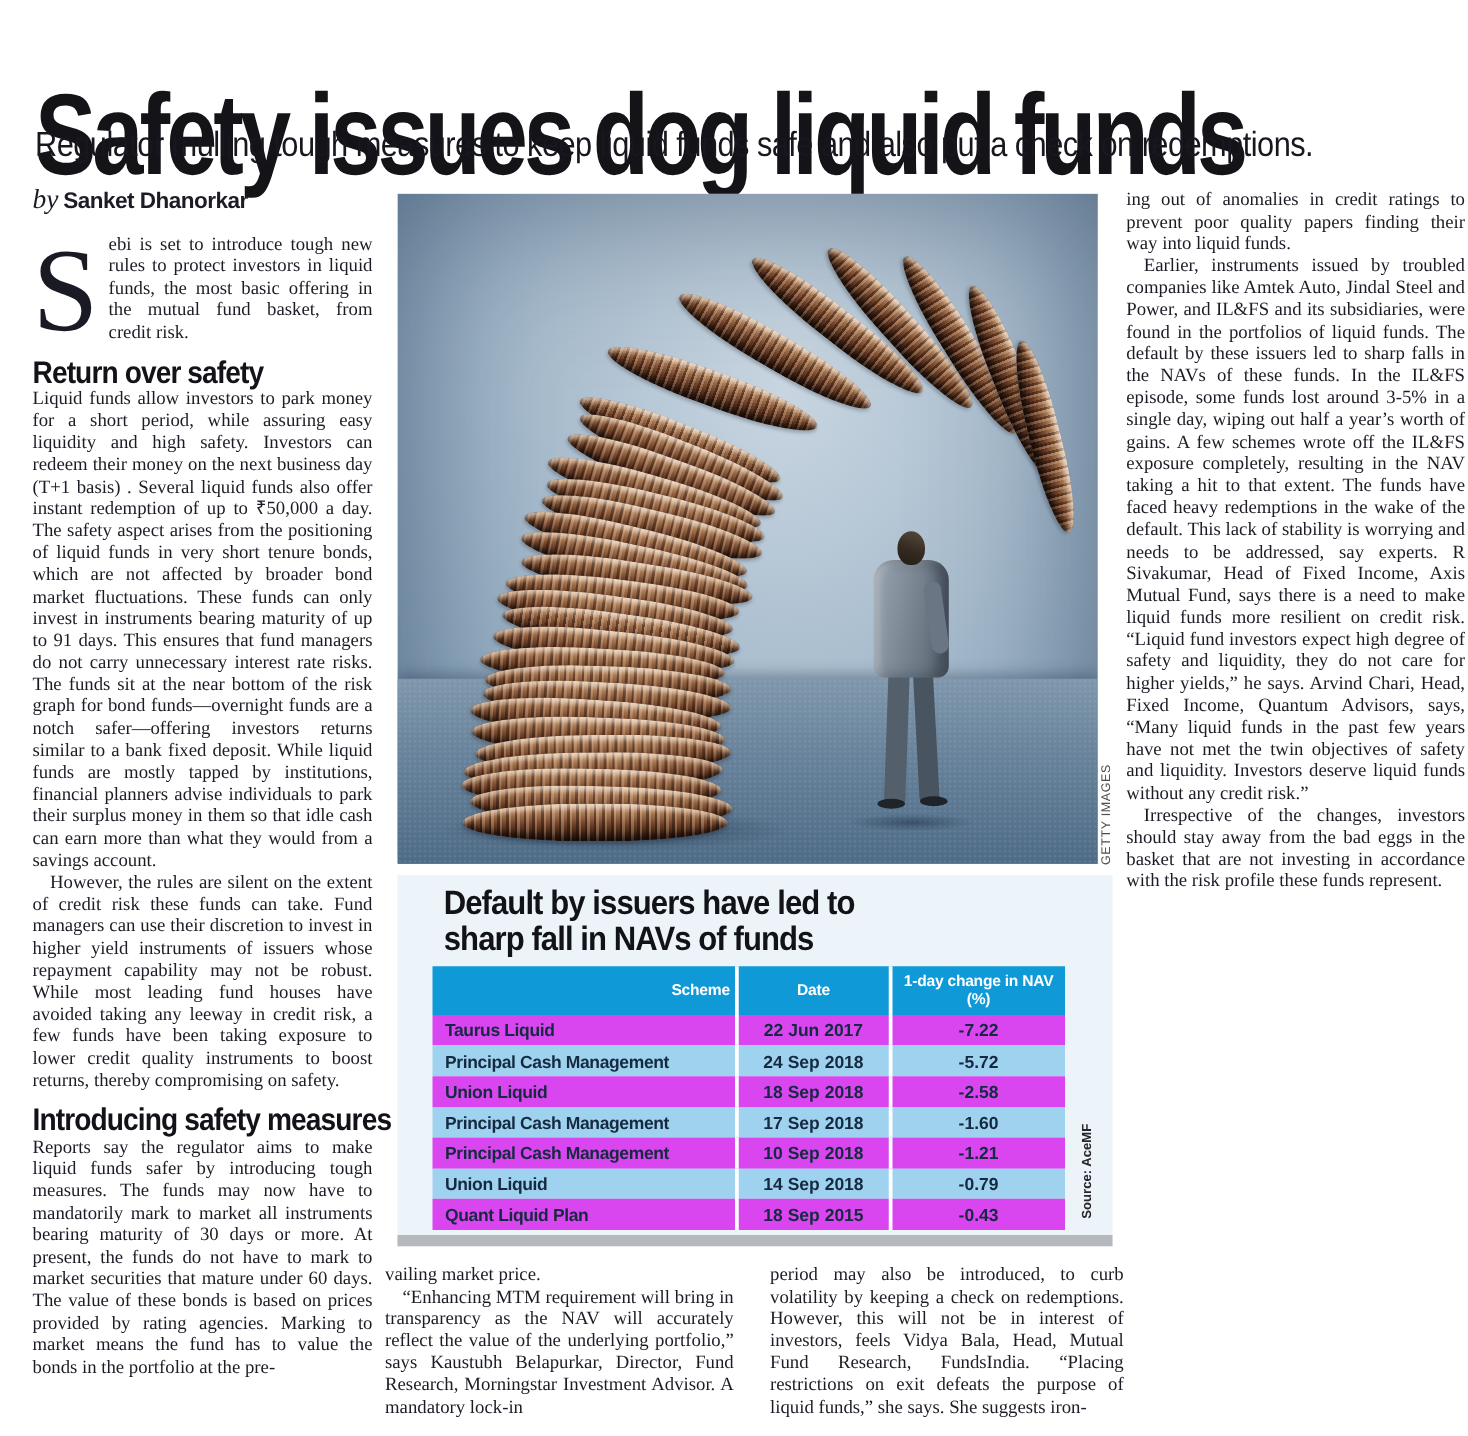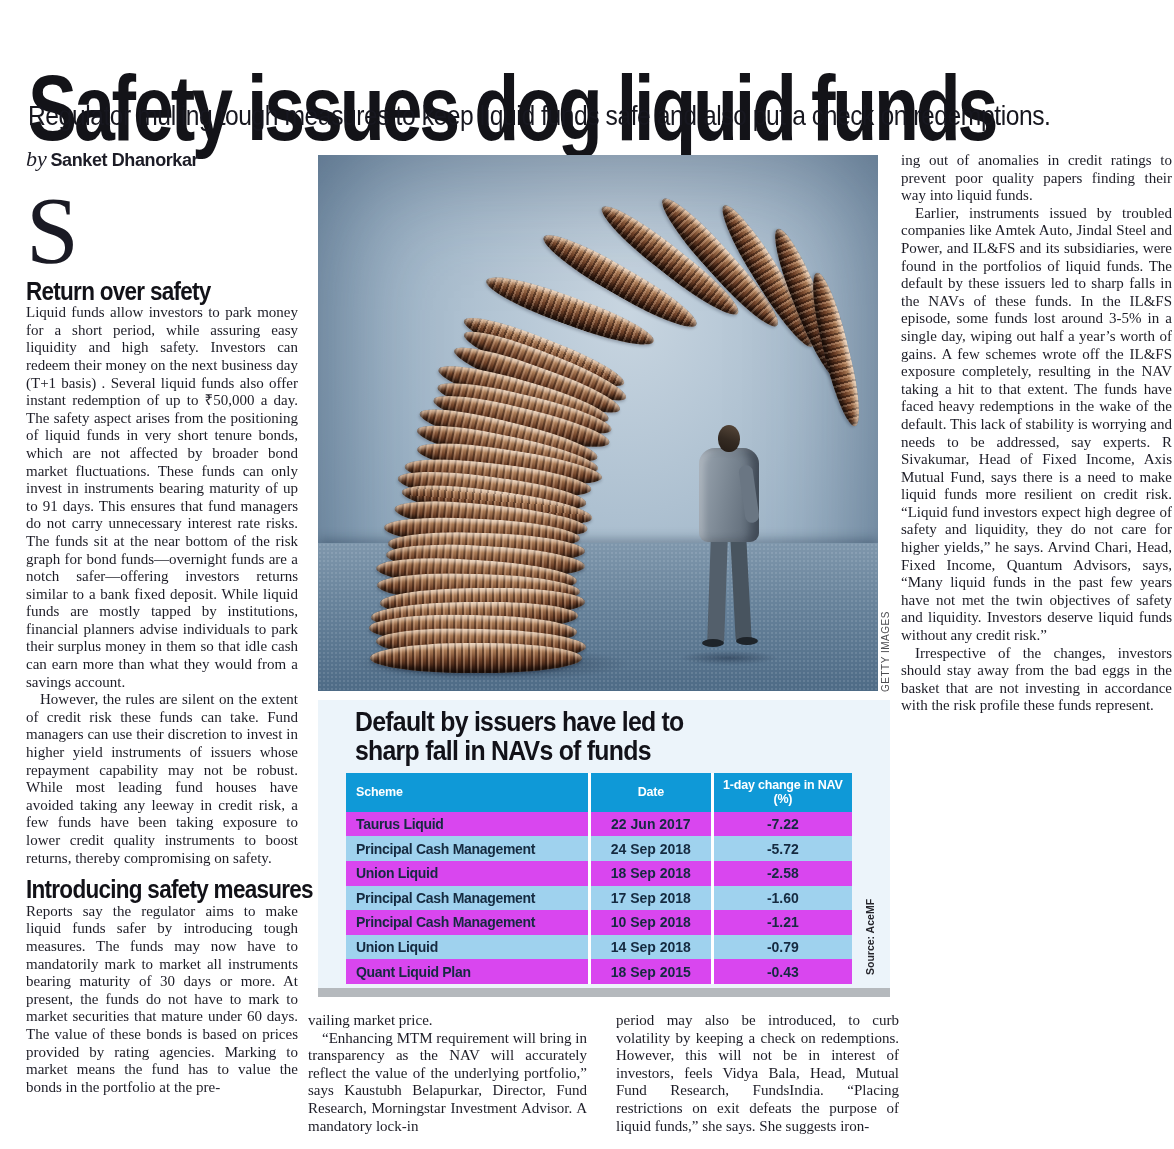--- a/index.html
+++ b/index.html
@@ -74,21 +74,21 @@
 
   
   .panel{position:absolute;left:318px;top:700px;width:572px;height:297px;background:#ecf4fa;}
   .panel-title{position:absolute;left:37px;top:8px;width:420px;font-family:"Liberation Sans",sans-serif;
          font-weight:bold;font-size:27px;line-height:1.07;letter-spacing:-0.8px;color:#121219;
          transform:scaleX(0.92);transform-origin:0 0;}
   .tbl{position:absolute;left:28px;top:73px;width:506px;border-collapse:collapse;
        font-family:"Liberation Sans",sans-serif;}
   .tbl th{background:#0f99d7;color:#fff;font-size:12.5px;line-height:1.15;font-weight:bold;
        padding:5px 4px;height:26px;letter-spacing:-0.2px;}
-  .tbl th.c1{text-align:left;padding-left:10px;width:239px;}
+  .tbl th.c1{text-align:right;padding-left:10px;width:239px;}
   .tbl th.c2{width:118px;text-align:center;}
   .tbl th.c3{width:137px;text-align:center;}
   .tbl td{font-size:14px;font-weight:bold;color:#152a40;letter-spacing:-0.3px;
        padding:4px 4px;height:16.6px;}
   .tbl td.c1{text-align:left;padding-left:10px;}
   .tbl td.c2,.tbl td.c3{text-align:center;letter-spacing:0;}
   .tbl .gap{border-left:3px solid #fff;}
   .tbl tr.alt td{background:#9fd2ee;}
   .tbl tr.plain td{background:#d946ef;}
   .panel-source{position:absolute;right:14px;bottom:22px;height:90px;
@@ -102,21 +102,21 @@
 <div class="page">
 
   <h1 class="headline">Safety issues dog liquid funds</h1>
   <div class="subtitle">Regulator mulling tough measures to keep liquid funds safe and also put a check on redemptions.</div>
 
   <div class="col left-col">
     <div class="byline">
       <span class="by">by</span>
       <span class="author">Sanket Dhanorkar</span>
     </div>
-    <p class="para"><span class="dropcap">S</span></p>
+    <p class="para"><span class="dropcap">S</span><span>ebi is set to introduce tough new rules to protect investors in liquid funds, the most basic offering in the mutual fund basket, from credit risk.</span></p>
     <div style="clear:both"></div>
     <h2 class="sec-head">Return over safety</h2>
     <p class="para">Liquid funds allow investors to park money for a short period, while assuring easy liquidity and high safety. Investors can redeem their money on the next business day (T+1 basis) . Several liquid funds also offer instant redemption of up to ₹50,000 a day. The safety aspect arises from the positioning of liquid funds in very short tenure bonds, which are not affected by broader bond market fluctuations. These funds can only invest in instruments bearing maturity of up to 91 days. This ensures that fund managers do not carry unnecessary interest rate risks. The funds sit at the near bottom of the risk graph for bond funds—overnight funds are a notch safer—offering investors returns similar to a bank fixed deposit. While liquid funds are mostly tapped by institutions, financial planners advise individuals to park their surplus money in them so that idle cash can earn more than what they would from a savings account.</p>
     <p class="para indent">However, the rules are silent on the extent of credit risk these funds can take. Fund managers can use their discretion to invest in higher yield instruments of issuers whose repayment capability may not be robust. While most leading fund houses have avoided taking any leeway in credit risk, a few funds have been taking exposure to lower credit quality instruments to boost returns, thereby compromising on safety.</p>
     <h2 class="sec-head">Introducing safety measures</h2>
     <p class="para">Reports say the regulator aims to make liquid funds safer by introducing tough measures. The funds may now have to mandatorily mark to market all instruments bearing maturity of 30 days or more. At present, the funds do not have to mark to market securities that mature under 60 days. The value of these bonds is based on prices provided by rating agencies. Marking to market means the fund has to value the bonds in the portfolio at the pre-</p>
   </div>
 
   <div class="photo">
     <div class="photo-floor"></div>

